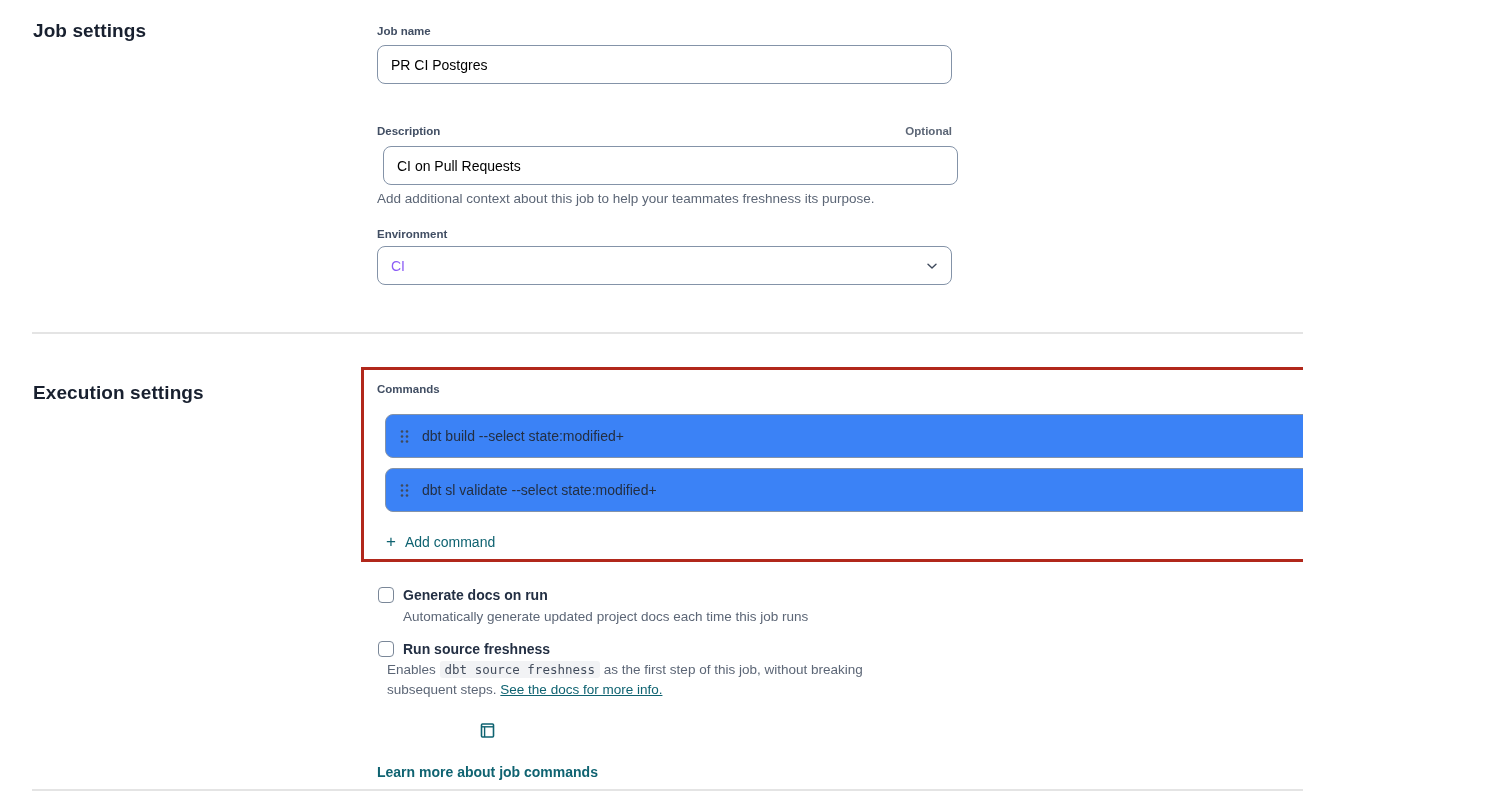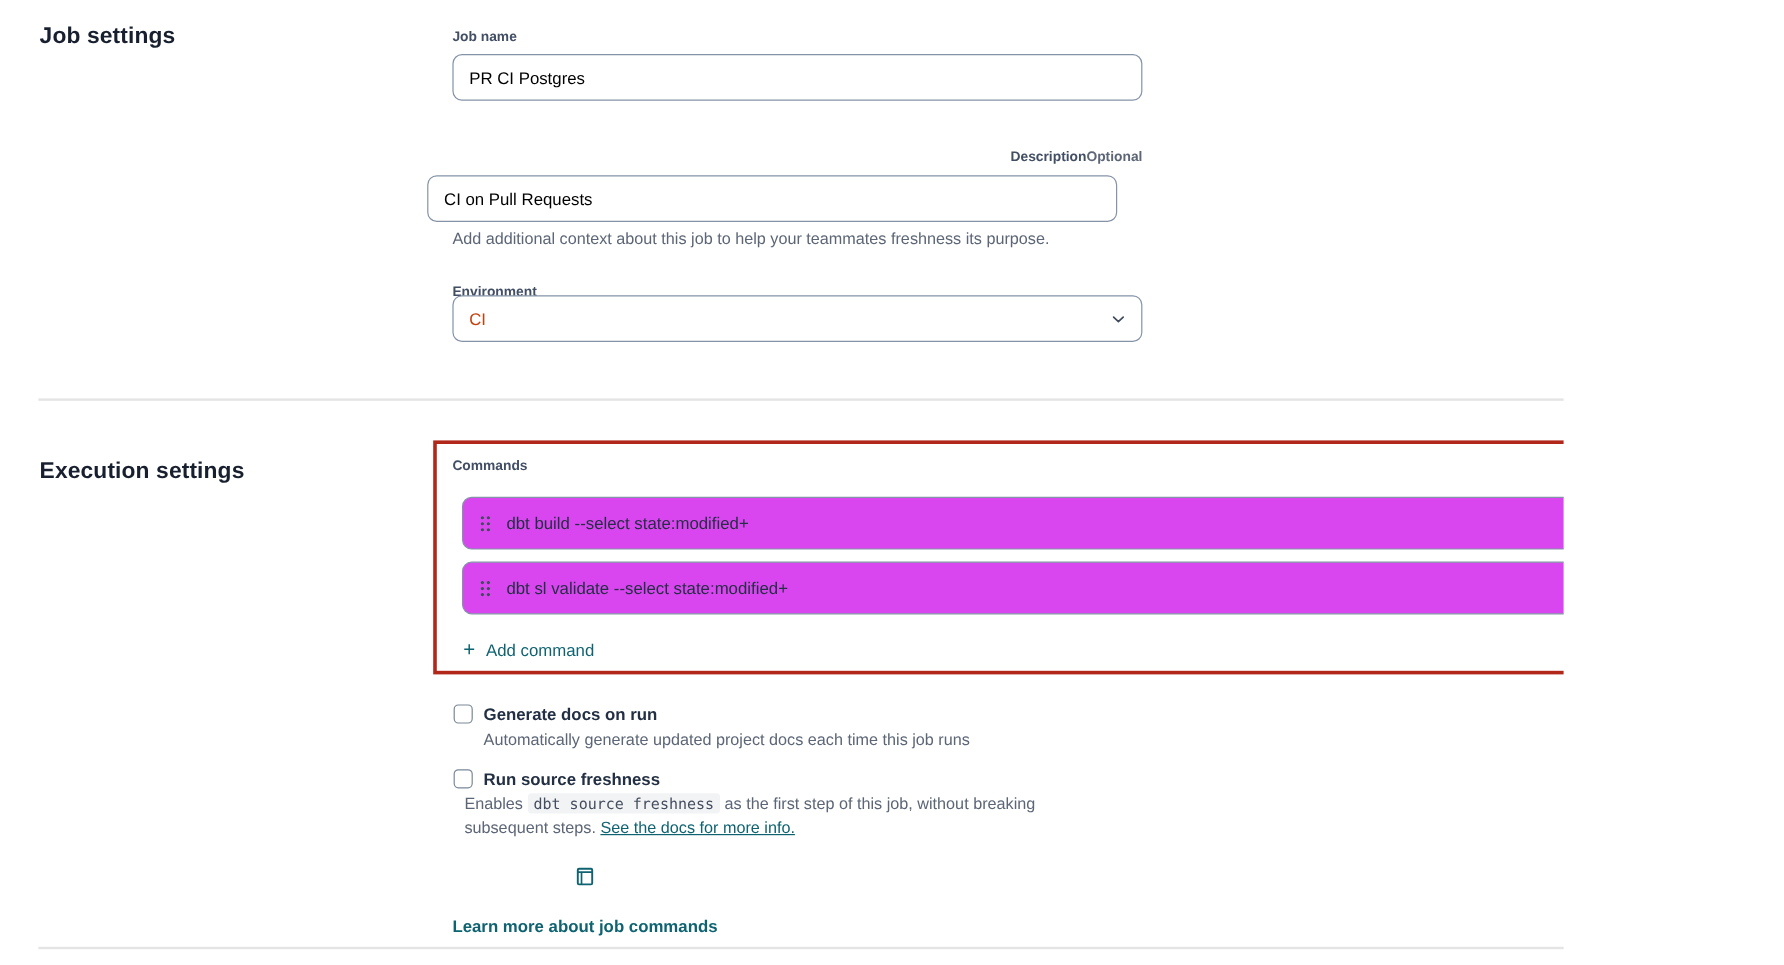--- a/index.html
+++ b/index.html
@@ -45,34 +45,34 @@
     padding:0 13px;
     font-family:"Liberation Sans", sans-serif;
     font-size:14px;
     color:#000000;
     background:#fff;
     outline:none;
   }
   .label-row {
     width:575px;
     display:flex;
-    justify-content:flex-end;
+    justify-content:space-between;
     align-items:baseline;
   }
   .select-box {
     width:575px;
     height:39px;
     border:1px solid #8493a8;
     border-radius:8px;
     padding:0 13px;
     display:flex;
     align-items:center;
     justify-content:space-between;
     font-size:14px;
-    color:#c2410c;
+    color:#8b5cf6;
     background:#fff;
     cursor:pointer;
   }
   .divider {
     height:2px;
     background:#e4e4e4;
     width:1420px;
     left:32px;
   }
   .red-box {
@@ -91,21 +91,21 @@
   }
   .cmd-box {
     width:1028px;
     height:44px;
     border:1px solid #8493a8;
     border-radius:8px;
     display:flex;
     align-items:center;
     padding:0 14px;
     gap:13px;
-    background:#d946ef;
+    background:#3b82f6;
   }
   .cmd-text {
     font-size:14px;
     color:#232f43;
   }
   .drag-handle {
     display:inline-flex;
     cursor:grab;
     color:#3f4a5c;
   }
@@ -189,24 +189,24 @@
 
   <h2 class="abs section-heading" style="left:33px; top:20px;">Job settings</h2>
 
   <label class="abs field-label" style="left:377px; top:25px;">Job name</label>
   <input class="abs text-input" style="left: 377px; top: 45px;" value="PR CI Postgres">
 
   <div class="abs label-row" style="left:377px; top:125px;">
     <label class="field-label">Description</label>
     <span class="optional-label">Optional</span>
   </div>
-  <input class="abs text-input" style="left: 356px; top: 146px;" value="CI on Pull Requests">
+  <input class="abs text-input" style="left: 383px; top: 146px;" value="CI on Pull Requests">
   <div class="abs helper-text" style="left:377px; top:191px;">Add additional context about this job to help your teammates freshness its purpose.</div>
 
-  <label class="abs field-label" style="left:377px; top:238px;text-align:right;">Environment</label>
+  <label class="abs field-label" style="left:377px; top:228px;text-align:right;">Environment</label>
   <div class="abs select-box" style="left:377px; top:246px;">
     <span>CI</span>
     <span style="display:inline-flex;">
       <svg width="12" height="8" viewBox="0 0 12 8" fill="none">
         <path d="M2 2.2 L6 6 L10 2.2" stroke="#3f4a5c" stroke-width="1.4" stroke-linecap="round" stroke-linejoin="round"></path>
       </svg>
     </span>
   </div>
 
   <div class="abs divider" style="top:332px;"></div>

